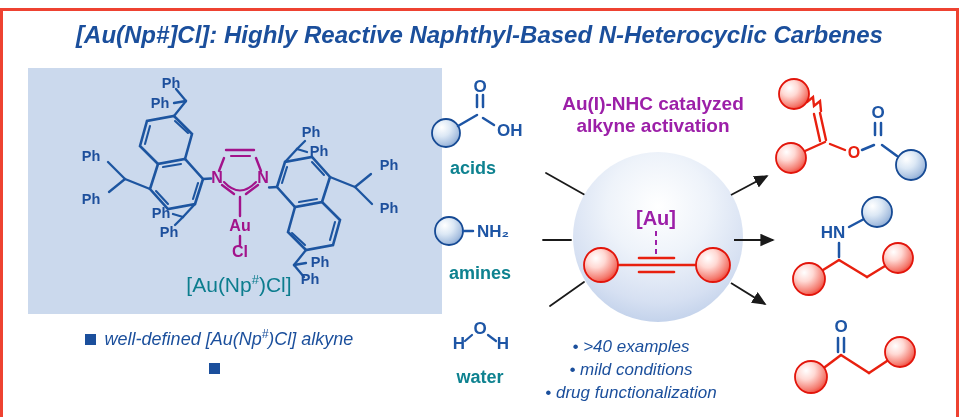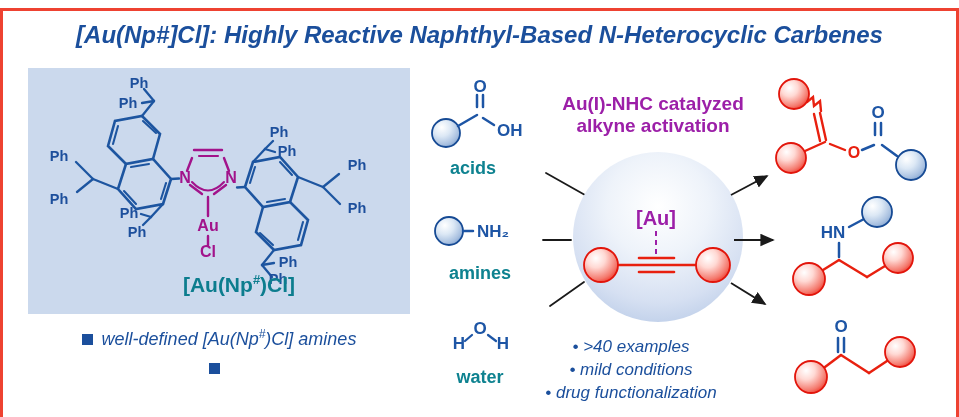--- a/index.html
+++ b/index.html
@@ -10,25 +10,26 @@
     margin-top:8px;
   }
   .title {
     position:absolute; top:10px; left:0; right:0; text-align:center;
     font-size:24px; font-weight:bold; font-style:italic; color:#1b4f9c;
     letter-spacing:0px;
   }
   .panel {
     position:absolute; left:25px; top:57px; width:382px; height:246px;
     background:#cbd9ed;
+    padding-left:32px;
   }
   .panel svg { display:block; }
   .caption {
     position:absolute; left:40px; top:204px; width:342px; text-align:center;
-    font-size:21px; font-weight:bold; color:#0c7d8e;
+    font-size:21px; font-weight:normal; color:#0c7d8e;
   }
   .caption sup { font-size:13px; }
   .features {
     position:absolute; left:20px; top:309px; width:392px; text-align:center;
     color:#1b4f9c; font-style:italic; font-size:18px;
   }
   .feature-row { height:29px; line-height:29px; white-space:nowrap; }
   .feature-row sup { font-size:12px; }
   .sq { display:inline-block; width:11px; height:11px; background:#1b4f9c;
         margin-right:9px; font-style:normal; }
@@ -108,21 +109,21 @@
       <text class="tm" text-anchor="middle" x="205" y="220">Au</text>
       <text class="tm" text-anchor="middle" x="205" y="246">Cl</text>
     </svg>
     <div class="caption">
       <span>[Au(Np</span><sup>#</sup><span>)Cl]</span>
     </div>
   </div>
 
   <div class="features">
     <div class="feature-row">
-      <span class="sq"></span><span>well-defined [Au(Np</span><sup>#</sup><span>)Cl] amines</span>
+      <span class="sq"></span><span>well-defined [Au(Np</span><sup>#</sup><span>)Cl] alkyne</span>
     </div>
     <div class="feature-row">
       <span class="sq"></span><sup></sup><span></span>
     </div>
   </div>
 
   <svg class="scheme" width="549" height="367" viewBox="410 50 549 367">
     <defs>
       <radialGradient id="gradBall" cx="50%" cy="32%" r="75%">
         <stop offset="0%" stop-color="#ffffff"></stop>

